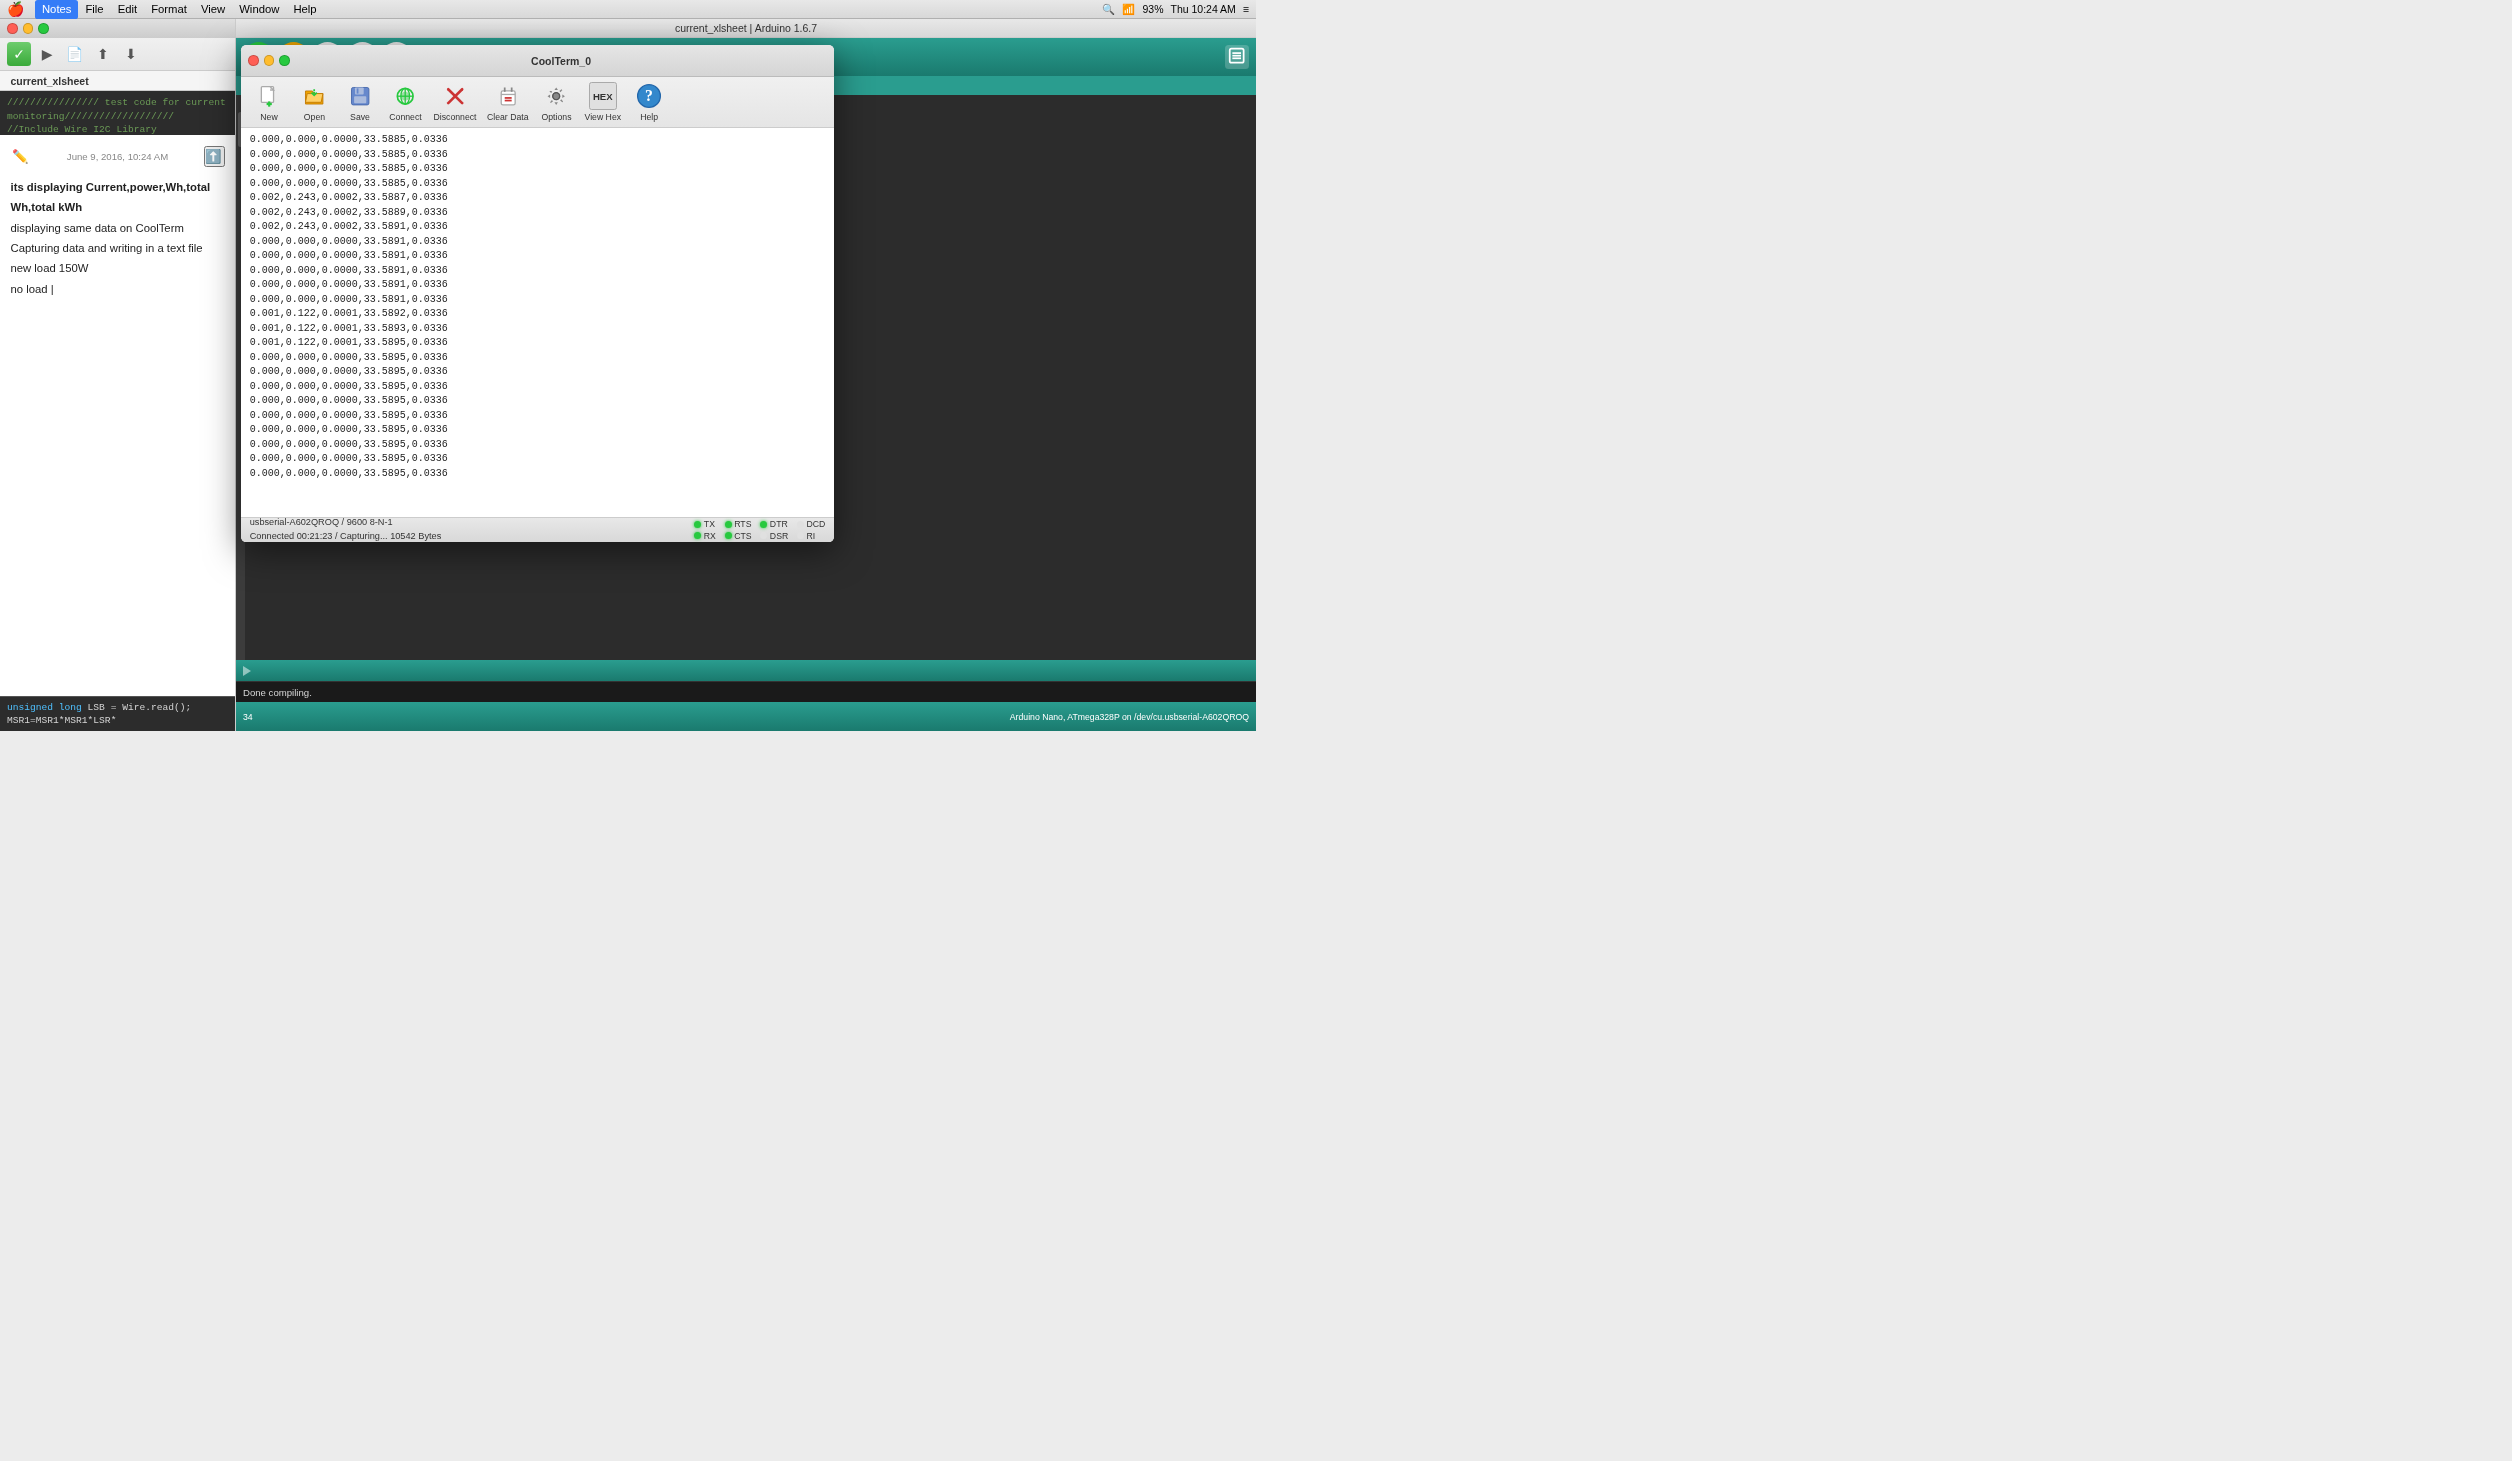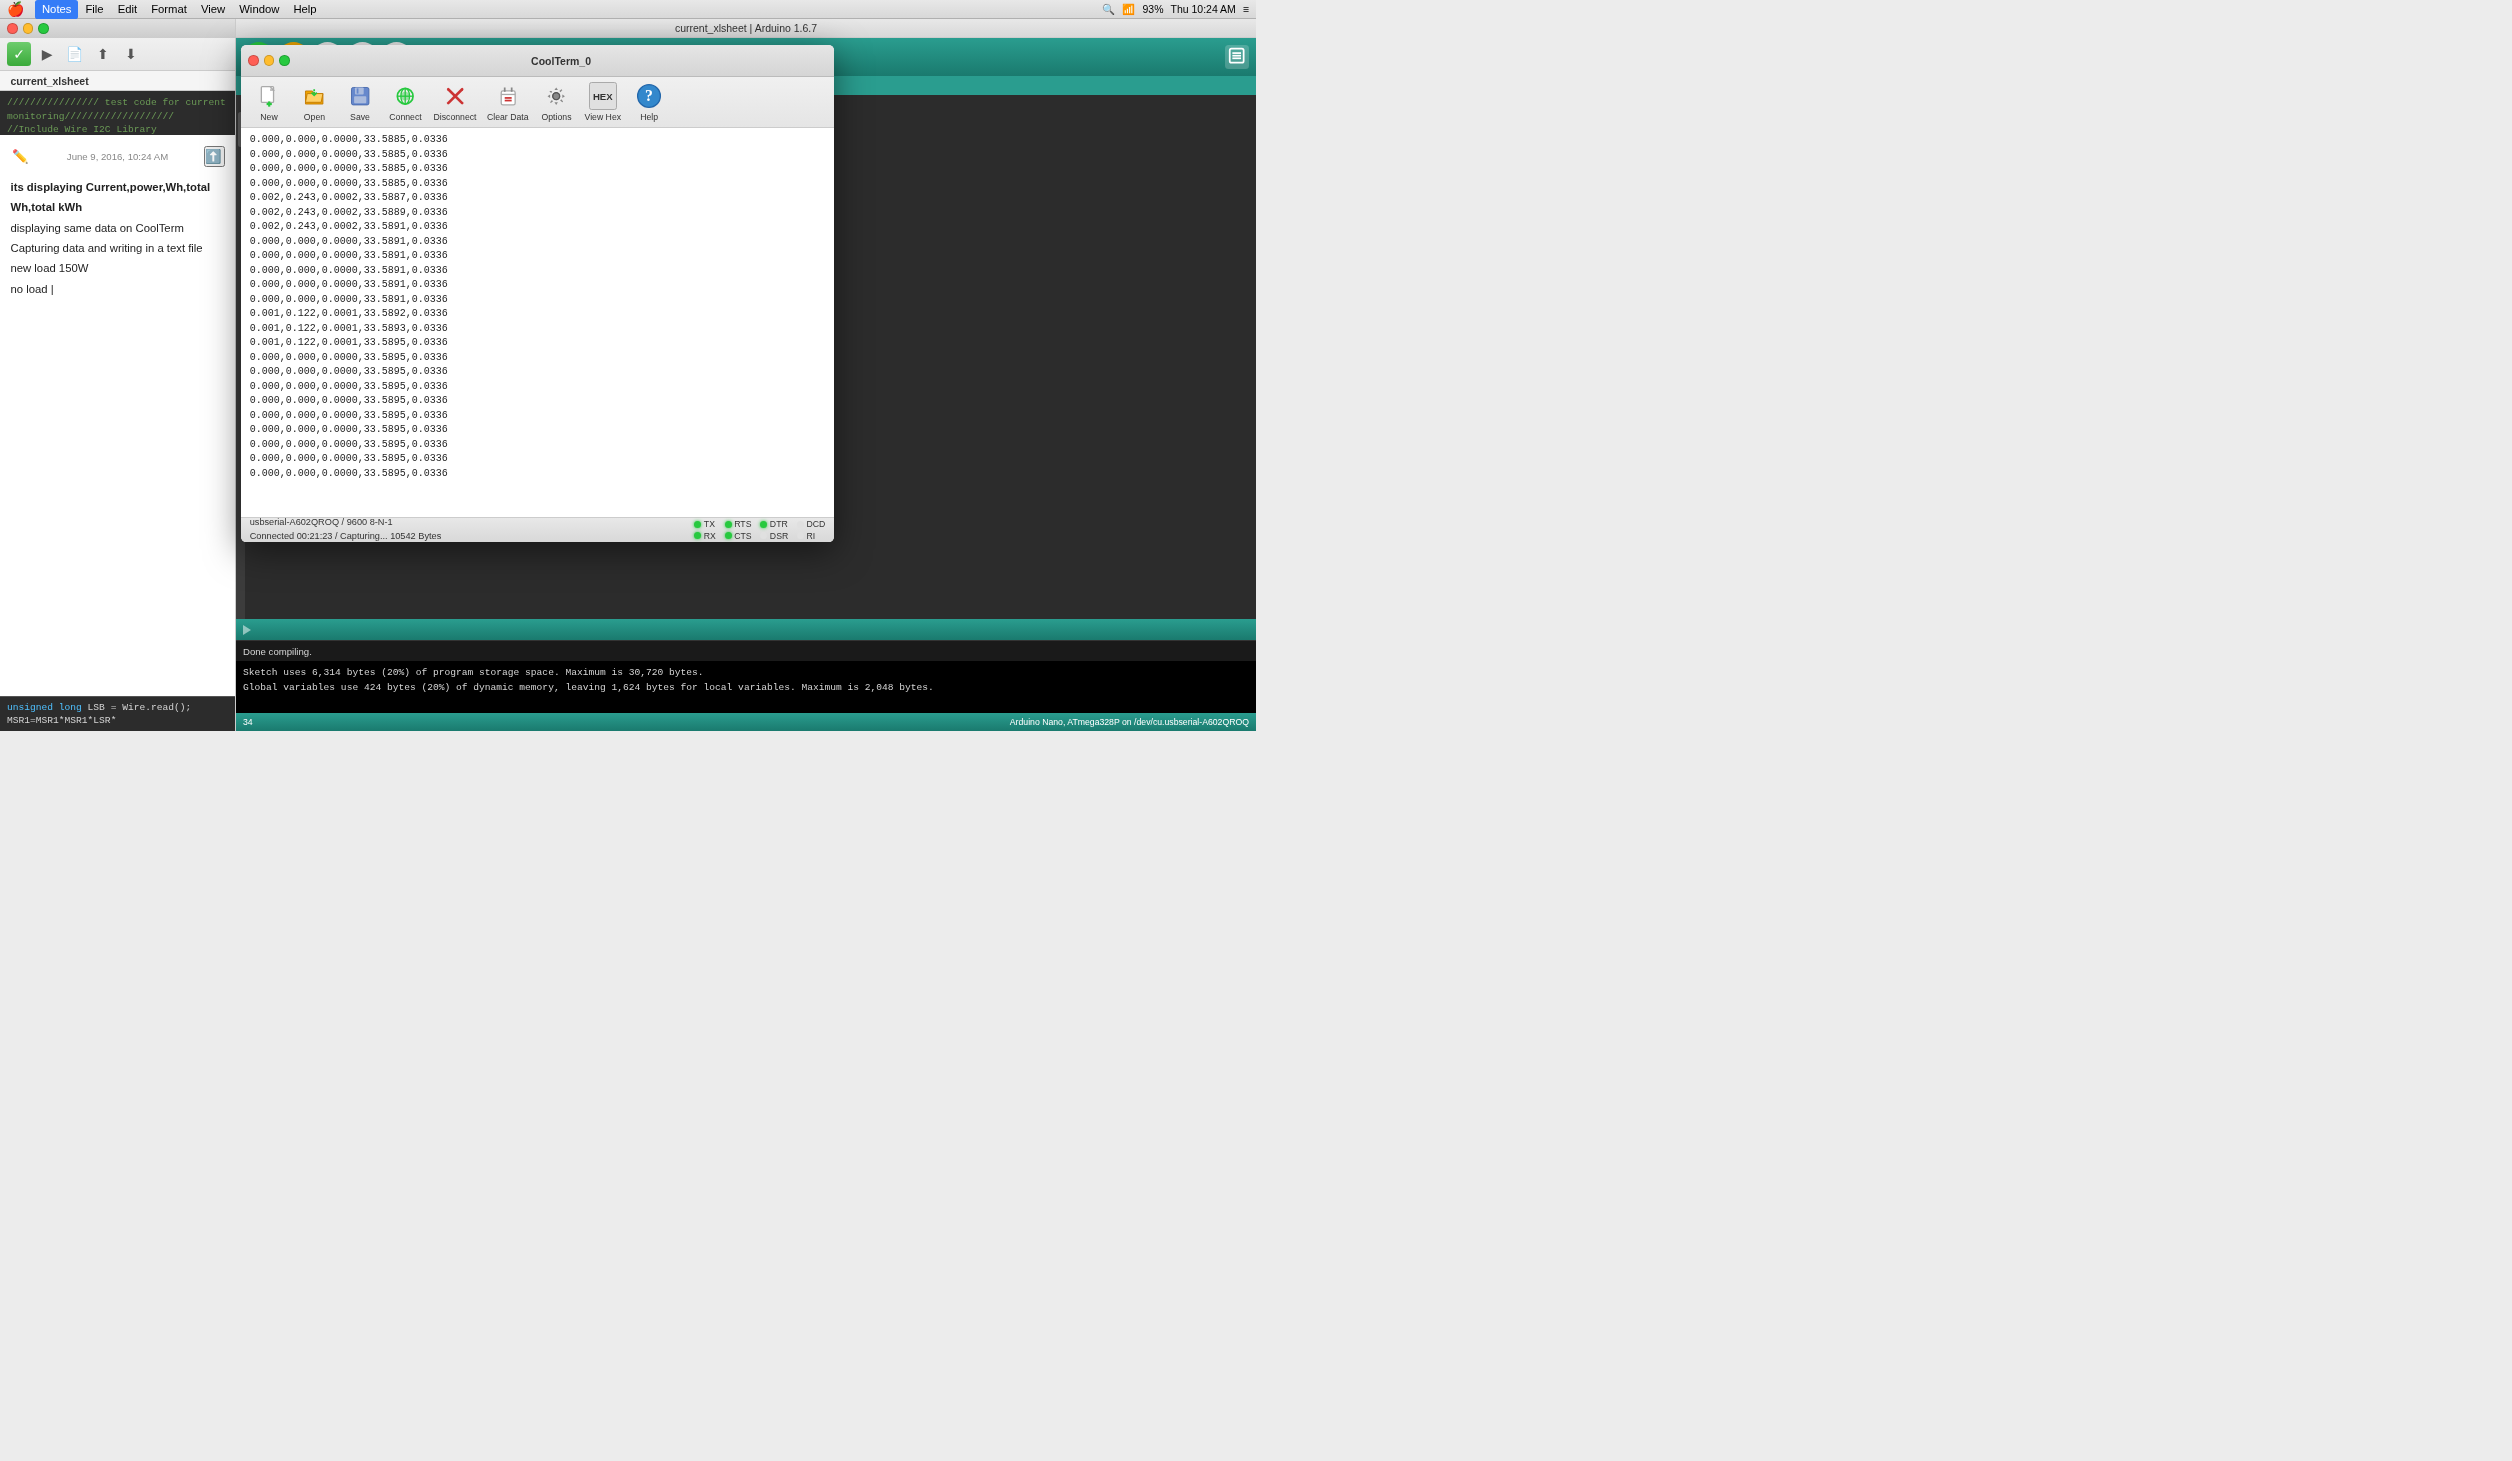--- a/index.html
+++ b/index.html
@@ -321,21 +321,21 @@
       background: #1a1a1a;
       display: flex;
       align-items: center;
       padding: 0 7px;
       font-size: 9.6px;
       color: #888;
       border-top: 0.9px solid #333;
     }
 
     .arduino-bottom-bar {
-      height: 18px;
+      height: 29px;
       background: linear-gradient(180deg, #2a9d8f 0%, #1a7a6e 100%);
       display: flex;
       align-items: center;
       padding: 0 7px;
       font-size: 8.7px;
       color: white;
     }
 
     
     .coolterm-window {
@@ -564,24 +564,20 @@
       <span class="comment">////////////////  test code for current monitoring///////////////////</span><br>
       <span class="comment">//Include Wire I2C Library</span>
     </div>
 
     <div class="arduino-status-bar">
       <div class="status-triangle"></div>
     </div>
 
     <div class="arduino-console-toolbar">
       <span style="color:#d4d4d4;">Done compiling.</span>
-    </div>
-    <div class="arduino-console">
-      <div>Sketch uses 6,314 bytes (20%) of program storage space. Maximum is 30,720 bytes.</div>
-      <div>Global variables use 424 bytes (20%) of dynamic memory, leaving 1,624 bytes for local variables. Maximum is 2,048 bytes.</div>
     </div>
 
     <div class="arduino-bottom-bar">
       <span style="margin-right:7px;">34</span>
       <span style="margin-left:auto;">Arduino Nano, ATmega328P on /dev/cu.usbserial-A602QROQ</span>
     </div>
   </div>
 </div>
 
 <div class="coolterm-window">

